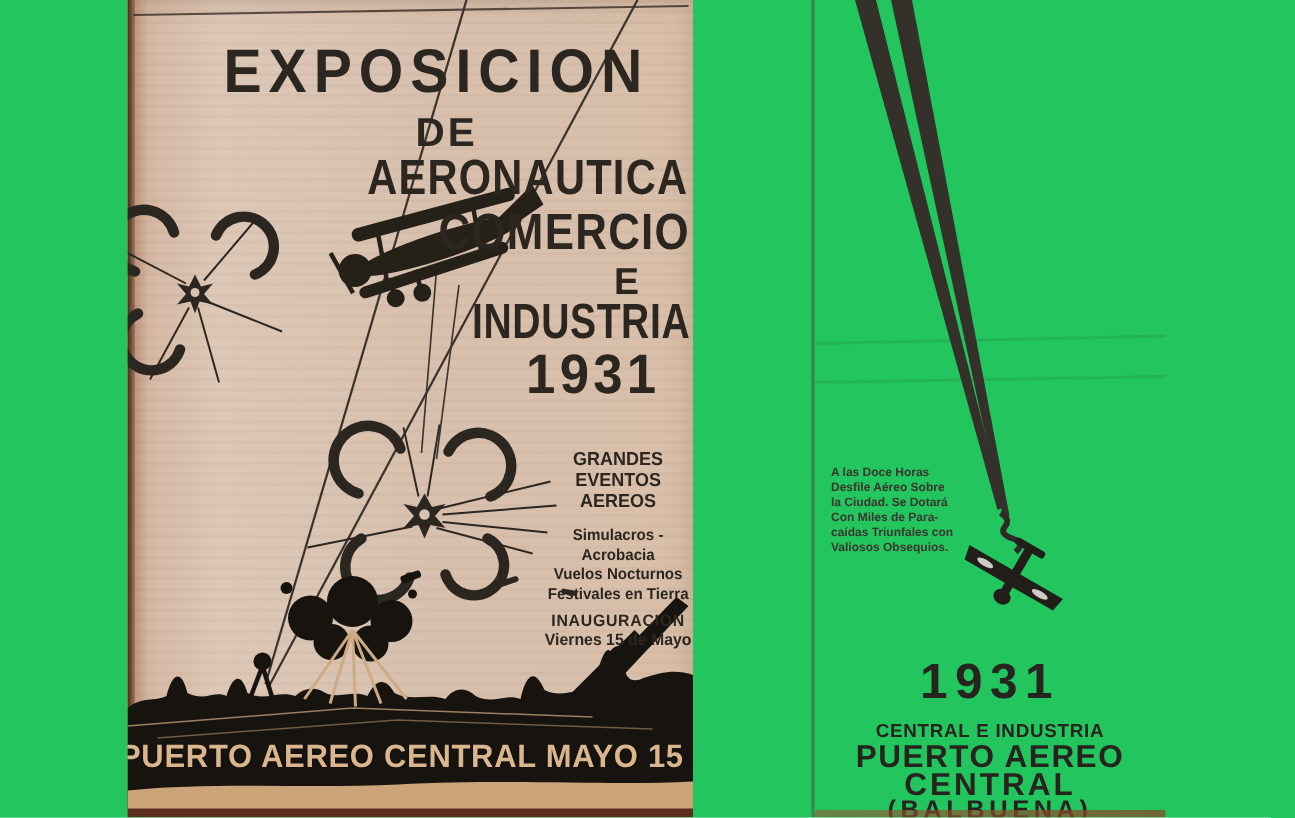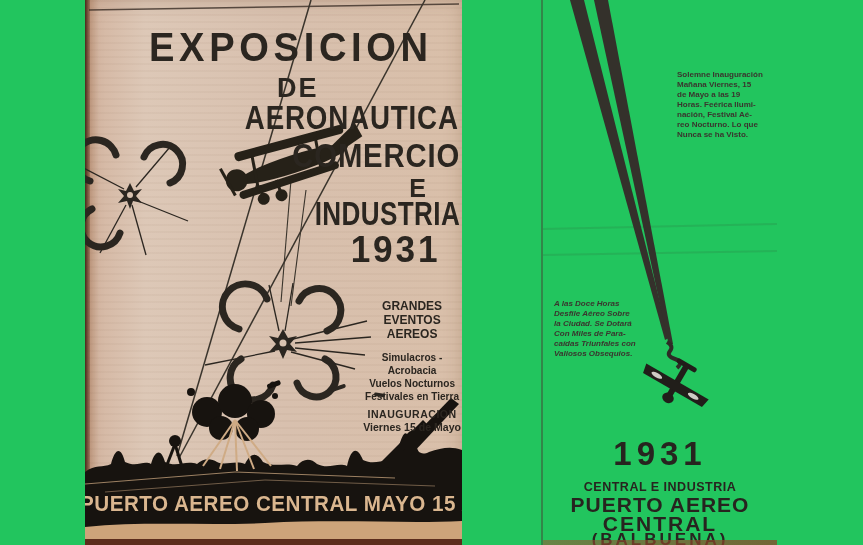--- a/index.html
+++ b/index.html
@@ -56,21 +56,21 @@
       linear-gradient(to right, #c2bfb8 0px, #cbc8c1 30px, #cccac3 150px, #c9bda4 184px, #c08b52 226px, #b5854e 236px);
     border-left:2px solid rgba(70,58,48,0.45);
     overflow:hidden;
   }
   .bottom-edge-r {
     position:absolute; left:0; bottom:0; width:100%; height:5px;
     background:linear-gradient(to right, rgba(160,80,50,0.55), rgba(140,70,40,0.75));
   }
   .note { position:absolute; color:#3a352e; font-size:8px; line-height:10px; font-weight:bold; white-space:pre-line; }
   .note-top { left:134px; top:70px;  width:90px; }
-  .note-mid { left:11px;  top:299px; width:100px;font-style:italic; }
+  .note-mid { left:11px;  top:310px; width:100px; }
 
   .r-text { position:absolute; left:0; width:100%; text-align:center; color:#27241f; font-weight:bold; white-space:nowrap; line-height:1; }
   .r-title  { top:409px; font-size:29px; letter-spacing:1px; transform:scaleX(1.0); }
   .r-year   { top:437px; font-size:33px; letter-spacing:5px; }
   .r-sub1   { top:466px; font-size:12.5px; letter-spacing:0.2px; }
   .r-sub2   { top:481px; font-size:12.5px; letter-spacing:0.5px; }
   .r-venue1 { top:494px; font-size:21px; letter-spacing:1px; }
   .r-venue2 { top:513px; font-size:21px; letter-spacing:2px; }
   .r-venue3 { top:531px; font-size:17px; letter-spacing:3px; font-weight:bold; }
 </style>
@@ -226,27 +226,20 @@
       <g transform="translate(133,384) rotate(30)" fill="#211e1a">
         <rect x="-11" y="-24" width="22" height="5" rx="2"></rect>
         <path d="M-3,-22 L3,-22 3,14 -3,14 Z"></path>
         <polygon points="-36,-3 36,-3 34,7 -34,7"></polygon>
         <ellipse cx="0" cy="16" rx="6" ry="5"></ellipse>
         <ellipse cx="-21" cy="2" rx="6" ry="2.2" fill="#cfccc5"></ellipse>
         <ellipse cx="21" cy="2" rx="6" ry="2.2" fill="#cfccc5"></ellipse>
       </g>
     </svg>
 
-    <div class="note note-top">Solemne Inauguración
-Mañana Viernes, 15
-de Mayo a las 19
-Horas. Feérica Ilumi-
-nación, Festival Aé-
-reo Nocturno. Lo que
-Nunca se ha Visto.</div>
     <div class="note note-mid">A las Doce Horas
 Desfile Aéreo Sobre
 la Ciudad. Se Dotará
 Con Miles de Para-
 caídas Triunfales con
 Valiosos Obsequios.</div>
 
     <div class="r-text r-year">1931</div>
     <div class="r-text r-sub2">CENTRAL E INDUSTRIA</div>
     <div class="r-text r-venue2">CENTRAL</div>

